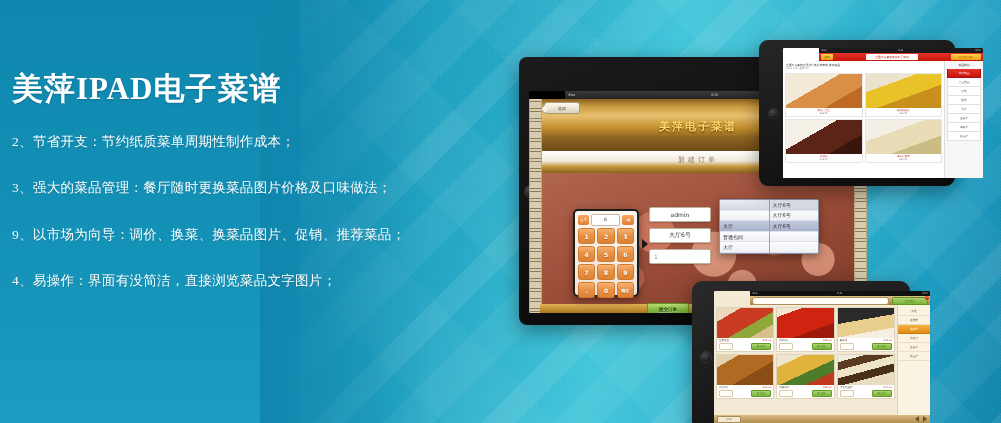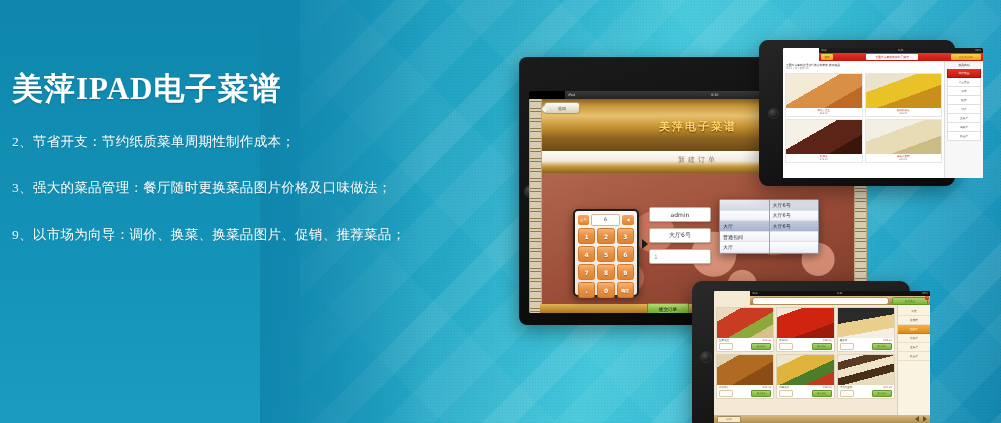--- a/index.html
+++ b/index.html
@@ -267,20 +267,21 @@
   <div class="bg-stripes2"></div>
   <div class="bg-dots"></div>
   <div class="bg-leftflat"></div>
   <div class="bg-fade-left"></div>
 
   <div class="copy">
     <h1 class="headline">美萍IPAD电子菜谱</h1>
     <p class="bullet">2、节省开支：节约纸质菜单周期性制作成本；</p>
     <p class="bullet">3、强大的菜品管理：餐厅随时更换菜品图片价格及口味做法；</p>
     <p class="bullet">9、以市场为向导：调价、换菜、换菜品图片、促销、推荐菜品；</p>
+    <p class="bullet">4、易操作：界面有没简洁，直接浏览菜品文字图片；</p>
   </div>
 
   <div class="ipad" id="tablet-main">
     <div class="homebtn"></div>
     <div class="screen">
 
       <div class="m-statusbar">
         <span>iPad</span>
         <span>9:30</span>
         <span>100%</span>

